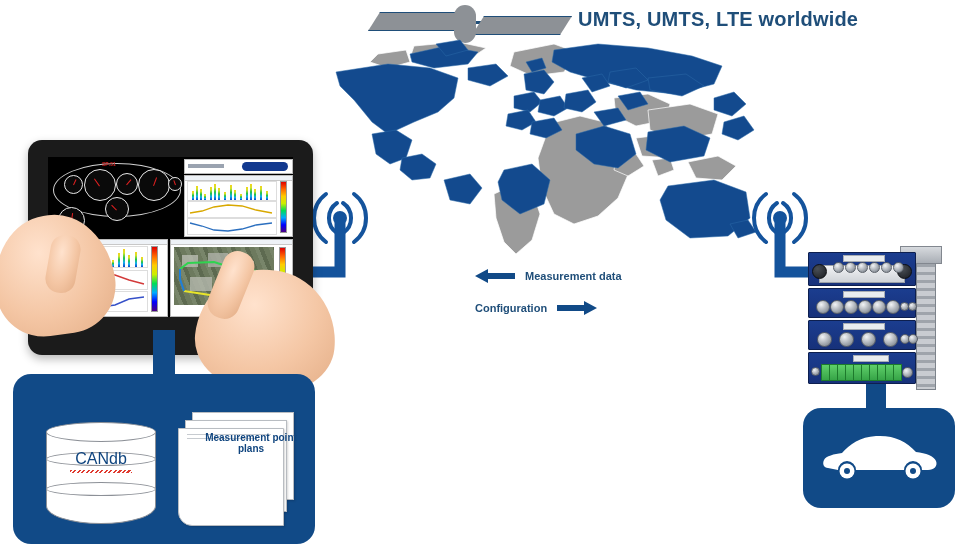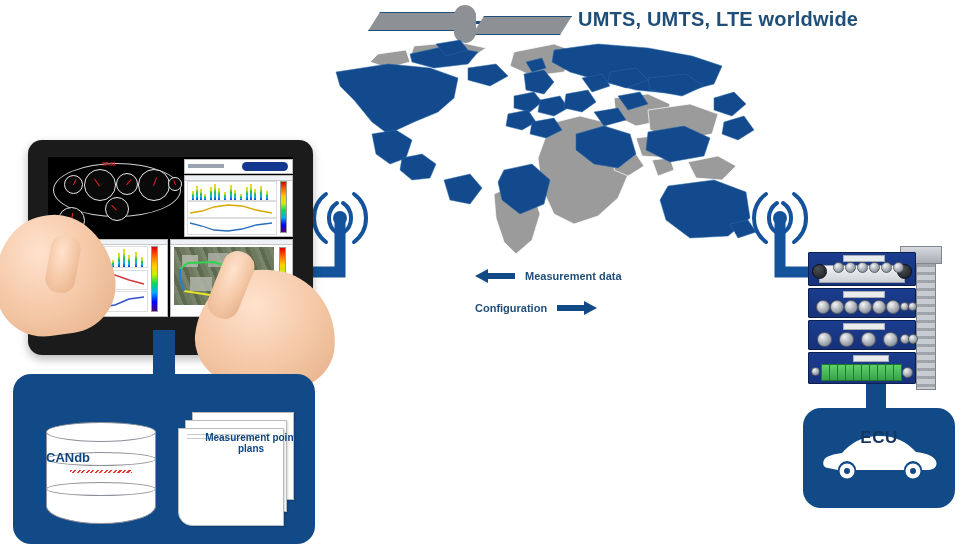--- a/index.html
+++ b/index.html
@@ -84,22 +84,22 @@
   .conn{position:absolute;background:#114A87;}
 
   
   #db{position:absolute;left:33px;top:48px;width:110px;height:102px;}
   .cyl-top{position:absolute;left:0;top:0;width:110px;height:20px;background:#fff;
            border:1.3px solid #8c9097;border-radius:50%/50%;box-sizing:border-box;}
   .cyl-mid{position:absolute;left:0;width:110px;background:#fff;
            border-left:1.3px solid #8c9097;border-right:1.3px solid #8c9097;box-sizing:border-box;}
   .cyl-div{position:absolute;left:0;width:110px;height:14px;border:1.3px solid #8c9097;
            border-radius:50%/50%;background:#fff;box-sizing:border-box;}
-  .cyl-lbl{position:absolute;width:110px;color:#10457f;
-           font-size:13px;font-weight:bold;}
+  .cyl-lbl{position:absolute;width:110px;text-align:center;color:#10457f;
+           font-size:16px;font-weight:normal;}
   .squiggle{position:absolute;height:3px;
             background:repeating-linear-gradient(135deg,#e03a2f 0 1.6px,transparent 1.6px 3.2px);}
 
   
   #docs{position:absolute;left:165px;top:38px;width:118px;height:116px;}
   .doc{position:absolute;background:#fff;border:1px solid #b9bdc2;
        box-shadow:1px 1px 2px rgba(0,0,0,.16);}
   .doc-line{position:absolute;height:1px;background:#c7cbd0;}
   #doc-text{position:absolute;left:2px;top:20px;width:110px;text-align:center;
             color:#10457f;font-size:10px;font-weight:bold;line-height:1.12;margin-left:16px;}
@@ -385,21 +385,20 @@
 <div class="abs bluebox" id="ecu-box">
   <svg id="car" viewBox="0 0 116 56">
     <path d="M6 40 C2 40 0 36 2 32 C4 28 12 26 20 25 C28 16 38 9 54 8
              C72 7 84 13 94 24 C104 25 112 28 114 33 C116 38 112 42 106 42
              L100 42 A9 9 0 0 0 82 42 L34 42 A9 9 0 0 0 16 42 Z" fill="#ffffff"></path>
     <circle cx="25" cy="43" r="7.5" fill="#ffffff"></circle>
     <circle cx="91" cy="43" r="7.5" fill="#ffffff"></circle>
     <circle cx="25" cy="43" r="3" fill="#114A87"></circle>
     <circle cx="91" cy="43" r="3" fill="#114A87"></circle>
   </svg>
-  <div id="ecu-label">ECU</div>
 </div>
 
 <div class="abs" id="hardware">
   <div class="hw-rail"></div>
   <div class="hw-topblock"></div>
 
   <div class="hw-layer" style="top:2px;height:34px;">
     <div class="hw-tag" style="left:34px;top:2px;width:40px;height:5px;"></div>
     <div class="hw-strip" style="left:10px;top:12px;width:84px;height:16px;"></div>
     <div class="knob" style="left:3px;top:11px;width:13px;height:13px;"></div>

